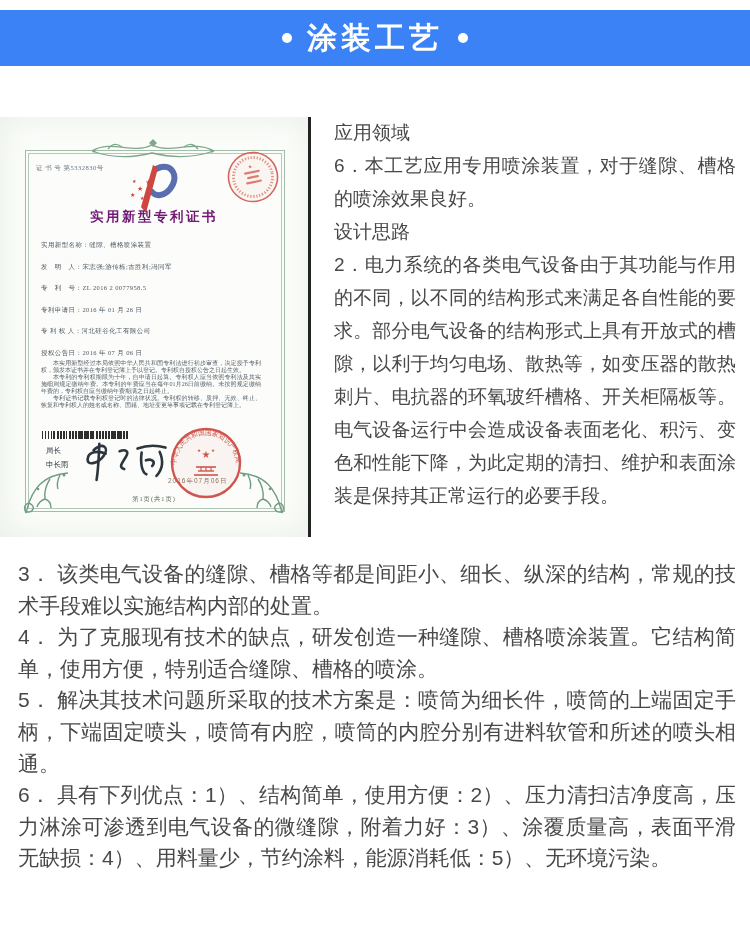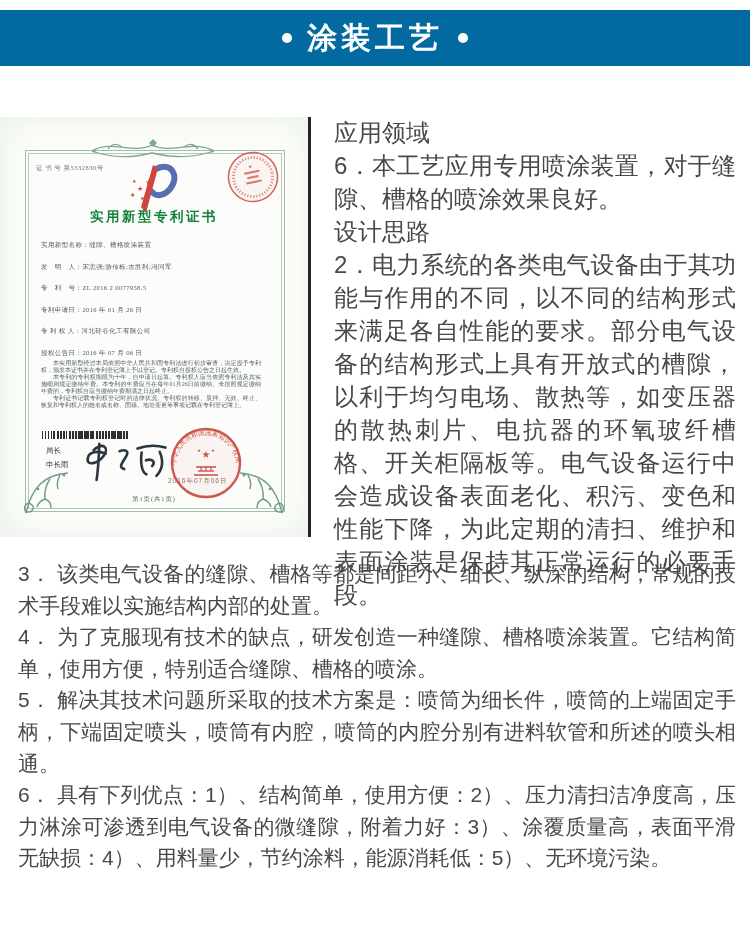--- a/index.html
+++ b/index.html
@@ -1,40 +1,40 @@
 <!DOCTYPE html>
 <html><head>
 <meta charset="utf-8">
 <style>
   html,body{margin:0;padding:0;}
   body{width:750px;height:930px;background:#ffffff;font-family:"Liberation Sans",sans-serif;}
   .page{position:relative;width:750px;height:930px;background:#fff;overflow:hidden;}
 
   
-  .banner{position:absolute;left:0;top:10px;width:750px;height:56px;background:#0369a1;
+  .banner{position:absolute;left:0;top:10px;width:750px;height:56px;background:#3b82f6;
           display:flex;align-items:center;justify-content:center;}
   .banner-title{color:#ffffff;font-size:30px;font-weight:bold;letter-spacing:4px;line-height:1;}
   .dot{width:10px;height:10px;border-radius:50%;background:#ffffff;display:inline-block;margin:0 15px;}
 
   
   .cert-scan{position:absolute;left:0;top:117px;width:311px;height:420px;background:#fdfdfc;}
   .scan-edge{position:absolute;right:0;top:0;width:3px;height:420px;background:#232323;}
   .cert-paper{position:absolute;inset:0;background:#fcfdfa;
               box-shadow:inset 0 0 34px rgba(150,185,158,0.20);}
   .cert-frame{position:absolute;left:25px;top:33px;width:258px;height:360px;
               border:1px solid #a3bcaa;}
   .cert-frame::before{content:"";position:absolute;inset:2px;border:1px solid #b4c9ba;}
   .ornament{position:absolute;left:88px;top:18px;}
   .cert-no{position:absolute;left:36px;top:47px;font-family:"Liberation Serif",serif;
            font-size:6.5px;color:#68747e;letter-spacing:0.5px;}
   .logo{position:absolute;left:120px;top:42px;}
   .seal-small{position:absolute;left:226px;top:33px;transform:rotate(-12deg);opacity:.92;}
   .cert-title{position:absolute;left:25px;top:91px;width:258px;text-align:center;
               font-family:"Liberation Serif",serif;font-size:13.5px;font-weight:bold;
-              letter-spacing:2.5px;color:#15803d;}
+              letter-spacing:2.5px;color:#701a75;}
   .fields{position:absolute;left:41px;top:124px;width:220px;}
   .field-line{height:21.6px;font-family:"Liberation Serif",serif;font-size:6.5px;
               color:#4d5a66;letter-spacing:0.4px;}
   .legal{position:absolute;left:41px;top:243px;width:220px;font-family:"Liberation Serif",serif;
          font-size:6px;line-height:7px;color:#535f69;text-align:justify;}
   .legal p{margin:0;text-indent:2em;}
   .barcode{position:absolute;left:42px;top:314px;width:86px;height:8px;
            background:
              repeating-linear-gradient(90deg,#2e2e2e 0 1.5px,transparent 1.5px 3px),
              repeating-linear-gradient(90deg,#2e2e2e 0 1px,transparent 1px 5.5px);}
@@ -43,21 +43,21 @@
   .signature{position:absolute;left:76px;top:322px;transform:rotate(-2deg);}
   .seal-date{position:absolute;left:168px;top:360px;font-size:6.5px;color:#8a7160;letter-spacing:1px;}
   .seal-big{position:absolute;left:168px;top:308px;opacity:.93;}
   .cert-footer{position:absolute;left:25px;top:378px;width:258px;text-align:center;
                font-family:"Liberation Serif",serif;font-size:6.3px;color:#50665a;letter-spacing:1px;}
   .flourish{position:absolute;top:352px;}
   .flourish.left{left:20px;}
   .flourish.right{left:238px;transform:scaleX(-1);}
 
   
-  .right-col{position:absolute;left:334px;top:116px;width:402px;font-size:24px;
+  .right-col{position:absolute;left:334px;top:116px;width:402px;font-size:19px;
              line-height:33px;color:#484848;text-align:justify;}
   .right-col p{margin:0;}
   .bottom-sec{position:absolute;left:18px;top:558px;width:718px;font-size:21px;
               line-height:31.6px;color:#484848;text-align:justify;}
   .bottom-sec p{margin:0;}
 </style>
 </head>
 <body>
 
 <div class="page">

